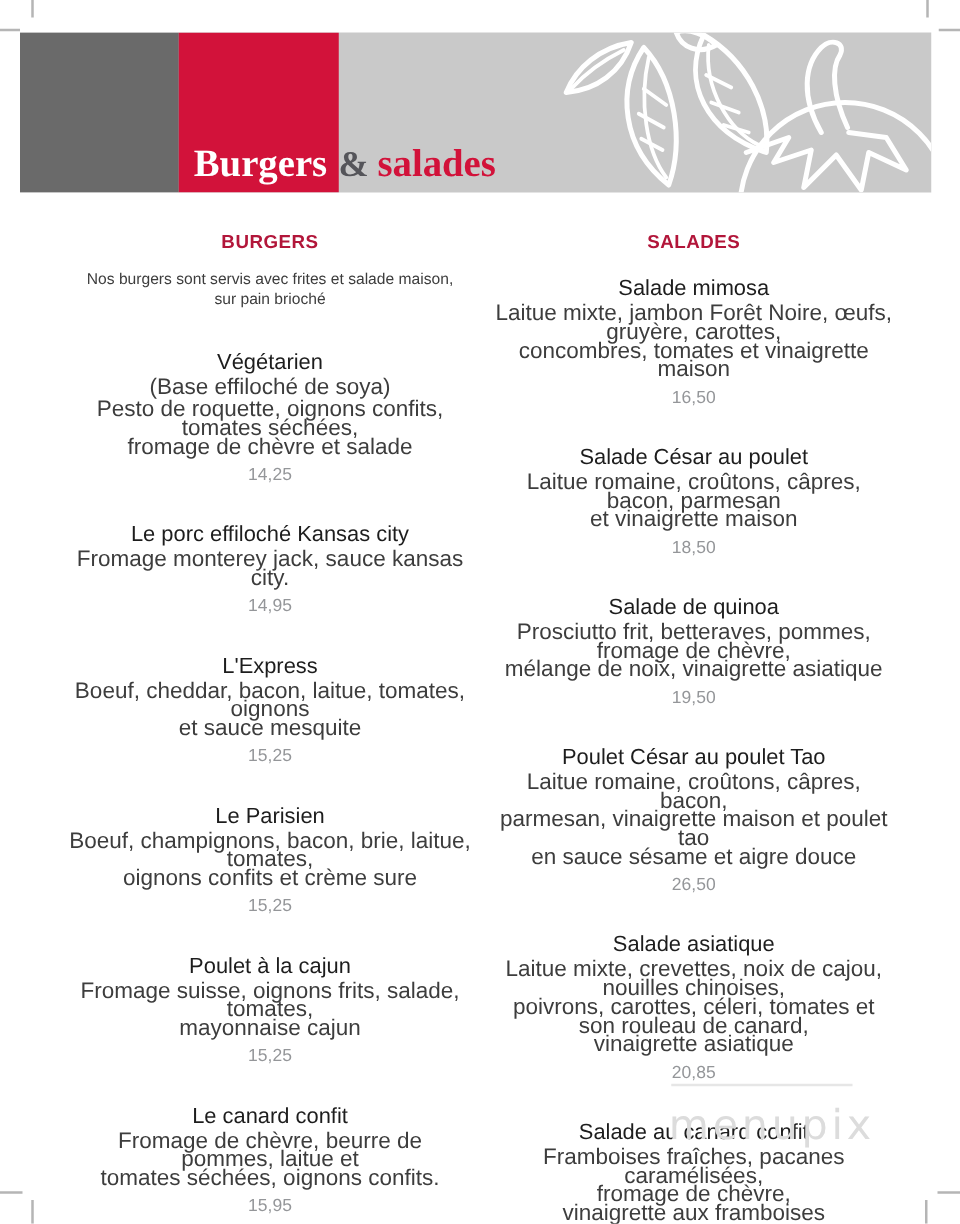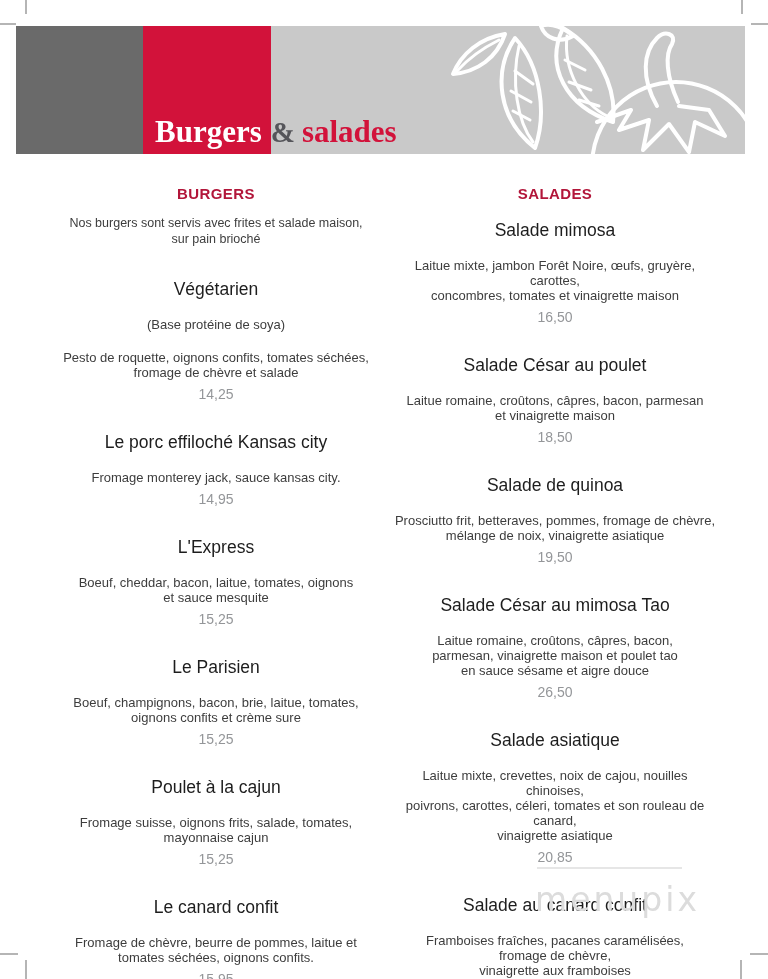--- a/index.html
+++ b/index.html
@@ -51,21 +51,21 @@
   .col.right{left:394px;}
   .col-heading{
     font-size:15px;font-weight:bold;color:var(--heading-red);
     letter-spacing:0.4px;line-height:17px;
   }
   .col-intro{font-size:12.5px;color:var(--desc-gray);line-height:15.5px;margin-top:14px;}
   .item{margin-top:30px;}
   .col.left .item:first-child{margin-top:32px;text-align:center;}
   .col.right .item:first-child{margin-top:18px;}
   .item-name{font-size:17.5px;color:var(--name-black);line-height:20px;}
-  .item-desc{font-size:13px;color:var(--desc-gray);line-height:15px;margin-top:18px;}
+  .item-desc{font-size:18px;color:var(--desc-gray);line-height:15px;margin-top:3px;}
   .item-price{font-size:14px;color:var(--price-gray);margin-top:6px;line-height:16px;}
 
   
   .wm-line{position:absolute;left:537px;top:867px;width:145px;height:2px;background:#e6e6e6;}
   .wm-text{
     position:absolute;left:535px;top:880px;
     font-family:"DejaVu Sans", sans-serif;font-size:33px;letter-spacing:3px;
     color:var(--watermark-gray);
   }
 </style>
@@ -117,21 +117,21 @@
       <span class="w1">Burgers</span><span class="amp">&amp;</span><span class="w2">salades</span>
     </div>
   </header>
 
   <section class="col left">
     <div class="col-heading">BURGERS</div>
     <div class="col-intro">Nos burgers sont servis avec frites et salade maison,<br>sur pain brioché</div>
     <div>
         <div class="item">
           <div class="item-name">Végétarien</div>
-          <div class="item-desc">(Base protéine de soya)</div>
+          <div class="item-desc">(Base effiloché de soya)</div>
           <div class="item-desc">Pesto de roquette, oignons confits, tomates séchées,<br>fromage de chèvre et salade</div>
           <div class="item-price">14,25</div>
         </div>
         <div class="item">
           <div class="item-name">Le porc effiloché Kansas city</div>
           <div class="item-desc">Fromage monterey jack, sauce kansas city.</div>
           <div class="item-price">14,95</div>
         </div>
         <div class="item">
           <div class="item-name">L'Express</div>
@@ -168,21 +168,21 @@
           <div class="item-name">Salade César au poulet</div>
           <div class="item-desc">Laitue romaine, croûtons, câpres, bacon, parmesan<br>et vinaigrette maison</div>
           <div class="item-price">18,50</div>
         </div>
         <div class="item">
           <div class="item-name">Salade de quinoa</div>
           <div class="item-desc">Prosciutto frit, betteraves, pommes, fromage de chèvre,<br>mélange de noix, vinaigrette asiatique</div>
           <div class="item-price">19,50</div>
         </div>
         <div class="item">
-          <div class="item-name">Salade César au mimosa Tao</div>
+          <div class="item-name">Poulet César au poulet Tao</div>
           <div class="item-desc">Laitue romaine, croûtons, câpres, bacon,<br>parmesan, vinaigrette maison et poulet tao<br>en sauce sésame et aigre douce</div>
           <div class="item-price">26,50</div>
         </div>
         <div class="item">
           <div class="item-name">Salade asiatique</div>
           <div class="item-desc">Laitue mixte, crevettes, noix de cajou, nouilles chinoises,<br>poivrons, carottes, céleri, tomates et son rouleau de canard,<br>vinaigrette asiatique</div>
           <div class="item-price">20,85</div>
         </div>
         <div class="item">
           <div class="item-name">Salade au canard confit</div>

